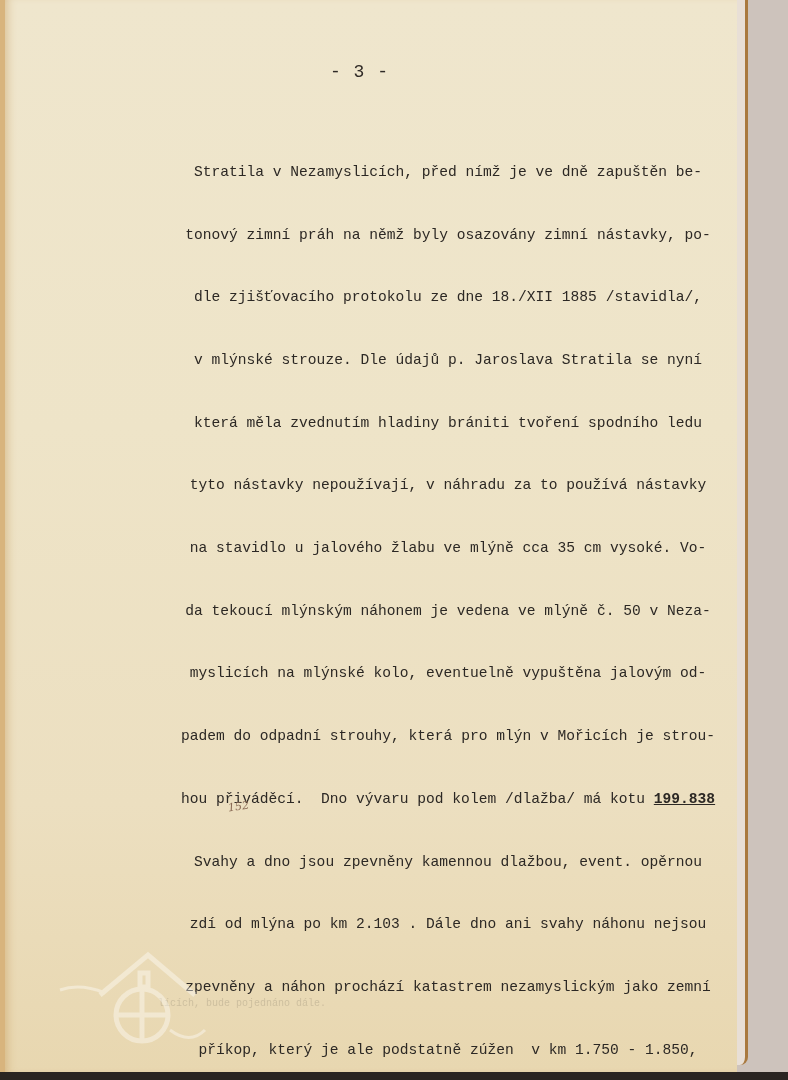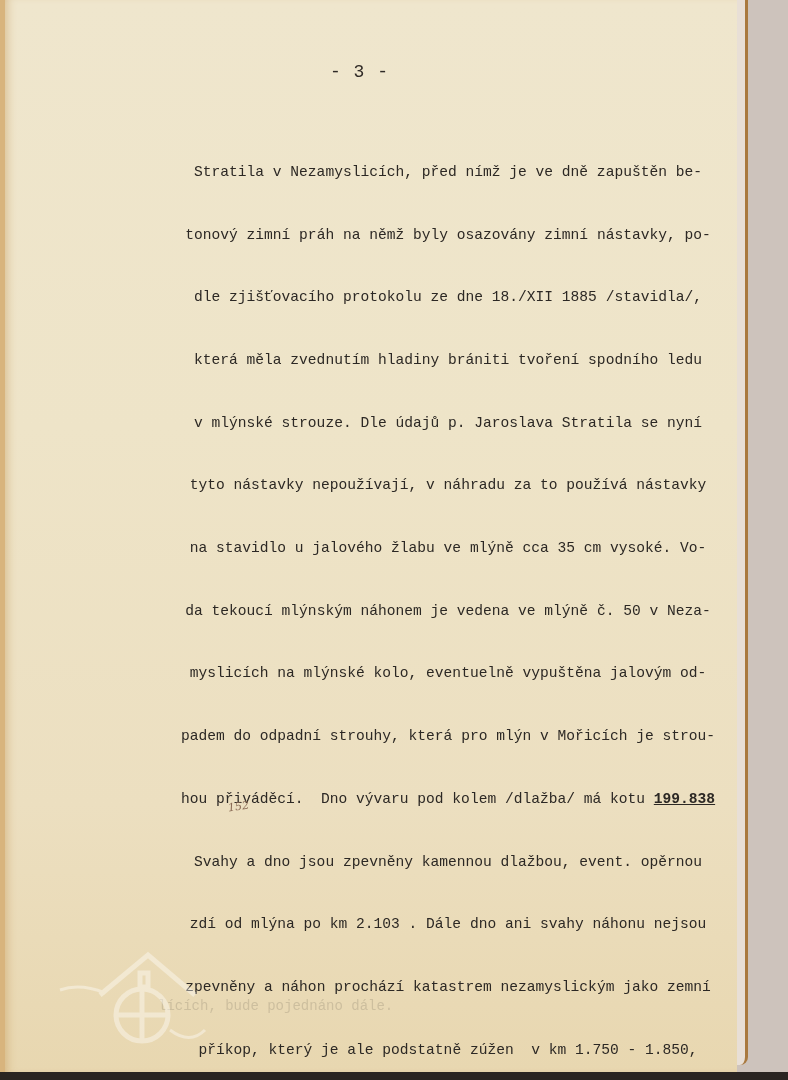--- a/index.html
+++ b/index.html
@@ -37,21 +37,21 @@
     }
     .line { display: block; height: 20.9px; text-align: center; }
     .u { text-decoration: underline; font-weight: bold; }
     .annot {
       position: absolute; left: 228px; top: 800px;
       font-family: "DejaVu Serif", serif; font-style: italic;
       font-size: 11px; color: #8a6a55; transform: rotate(-8deg);
     }
     .ghost {
       position: absolute; left: 158px; top: 998px;
-      font-family: "Liberation Mono", monospace; font-size: 14px;
+      font-family: "Liberation Mono", monospace; font-size: 10px;
       color: rgba(80,70,60,0.18); white-space: pre;
     }
     .watermark {
       position: absolute; left: 30px; top: 935px; width: 180px; height: 120px;
       opacity: 0.55;
     }
     .watermark-text {
       position: absolute; left: 30px; top: 1081px;
       font-family: "DejaVu Sans", sans-serif; font-size: 22px;
       color: rgba(255,255,255,0.55); letter-spacing: 0.5px;
@@ -63,22 +63,22 @@
 <div class="scan">
   <div class="page-under"></div>
   <div class="page"></div>
 
   <div class="page-number">- 3 -</div>
 
   <div class="body-text">
     <span class="line">Stratila v Nezamyslicích, před nímž je ve dně zapuštěn be-</span>
     <span class="line">tonový zimní práh na němž byly osazovány zimní nástavky, po-</span>
     <span class="line">dle zjišťovacího protokolu ze dne 18./XII 1885 /stavidla/,</span>
+    <span class="line">v mlýnské strouze. Dle údajů p. Jaroslava Stratila se nyní</span>
     <span class="line">která měla zvednutím hladiny brániti tvoření spodního ledu</span>
-    <span class="line">v mlýnské strouze. Dle údajů p. Jaroslava Stratila se nyní</span>
     <span class="line">tyto nástavky nepoužívají, v náhradu za to používá nástavky</span>
     <span class="line">na stavidlo u jalového žlabu ve mlýně cca 35 cm vysoké. Vo-</span>
     <span class="line">da tekoucí mlýnským náhonem je vedena ve mlýně č. 50 v Neza-</span>
     <span class="line">myslicích na mlýnské kolo, eventuelně vypuštěna jalovým od-</span>
     <span class="line">padem do odpadní strouhy, která pro mlýn v Mořicích je strou-</span>
     <span class="line"><span>hou přiváděcí.  Dno vývaru pod kolem /dlažba/ má kotu </span><span class="u">199.838</span></span>
     <span class="line">Svahy a dno jsou zpevněny kamennou dlažbou, event. opěrnou</span>
     <span class="line">zdí od mlýna po km 2.103 . Dále dno ani svahy náhonu nejsou</span>
     <span class="line">zpevněny a náhon prochází katastrem nezamyslickým jako zemní</span>
     <span class="line">příkop, který je ale podstatně zúžen  v km 1.750 - 1.850,</span>

